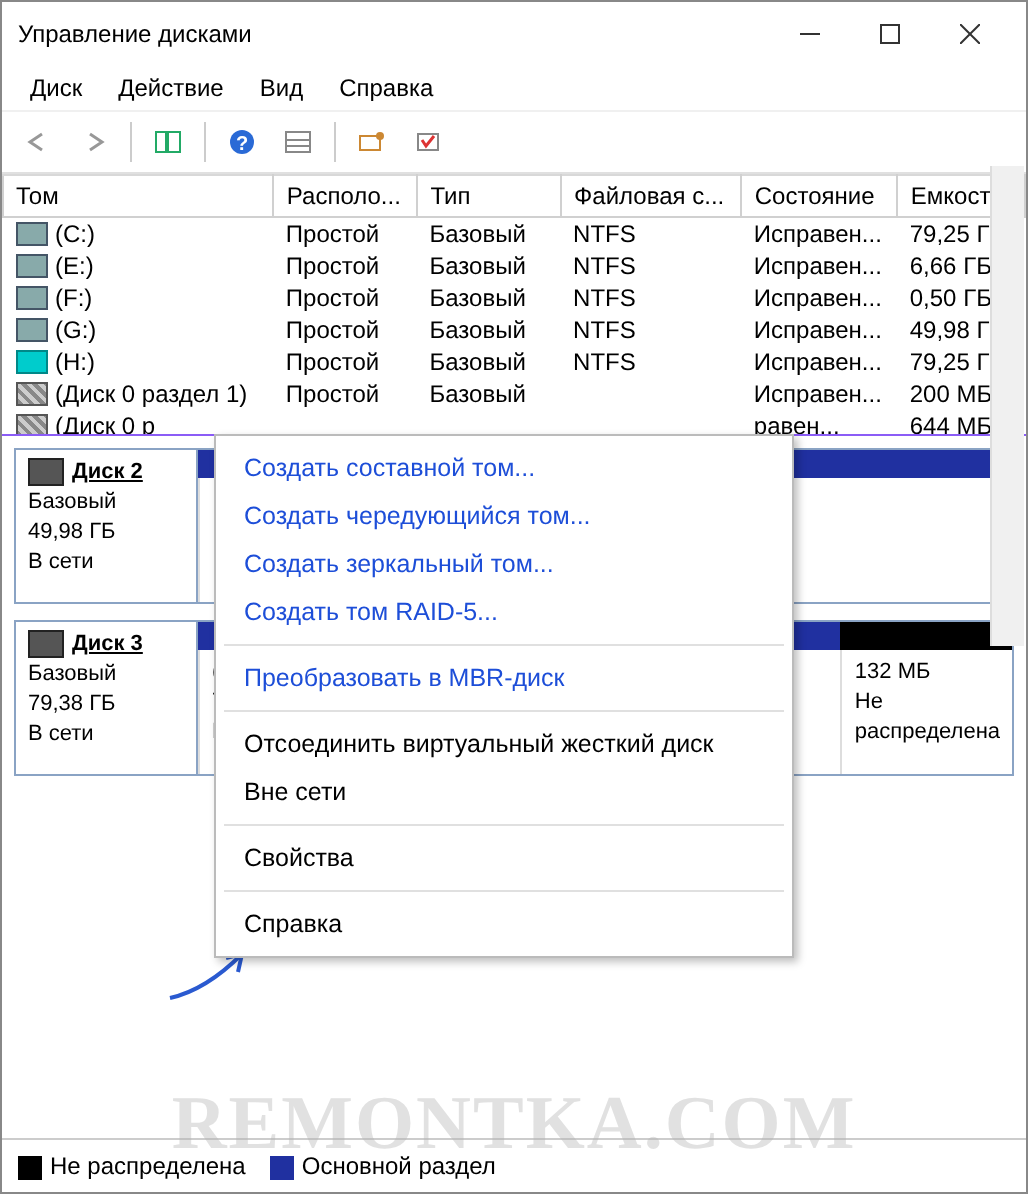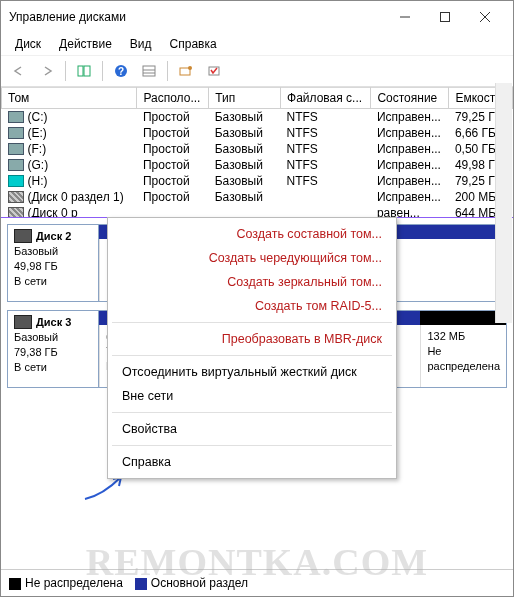--- a/index.html
+++ b/index.html
@@ -24,35 +24,35 @@
 .table td { padding: 1px 6px; font-size:12px; white-space:nowrap; overflow:hidden;}
 .table tr td:first-child { display:flex; align-items:center; gap:4px;}
 .vol-icon { width:14px; height:10px; background:#8aa; border:1px solid #456; display:inline-block;}
 .vol-icon.teal { background:#0cc; border-color:#088;}
 .vol-icon.stripe { background: repeating-linear-gradient(45deg,#888,#888 2px,#ccc 2px,#ccc 4px); border-color:#555;}
 .table-wrap { height: 130px; overflow:hidden; border-bottom:1px solid #8b5cf6;}
 
 .disks { padding:6px; overflow:hidden;}
 .diskrow { display:flex; border:1px solid #8aa3c4; margin-bottom:8px; height:78px; box-sizing:border-box;}
 .diskinfo { width:78px; border-right:1px solid #8aa3c4; padding:4px 6px; font-size:11px; line-height:1.35; background:#fff;}
-.diskinfo .dname { font-weight:bold; display:flex; align-items:center; gap:4px;}
+.diskinfo .dname { font-weight:bold; display:flex; align-items:center; gap:4px;text-decoration:underline;}
 .diskicon { width:16px; height:12px; background:#555; border:1px solid #222; display:inline-block;}
 .partition { flex:1; display:flex; flex-direction:column;}
 .phead { height:14px; background:#2030a0;}
 .phead.black { background:#000;}
 .pbody { flex:1; padding:4px 6px; font-size:11px; line-height:1.35; border-left:1px solid #ddd;}
 .part { display:flex; flex:1;}
 
 .legend { position:absolute; bottom:0; left:0; right:0; height:26px; border-top:1px solid #ccc; display:flex; align-items:center; gap:12px; padding:0 8px; background:#fff; font-size:12px;}
 .legswatch { width:12px; height:12px; display:inline-block; margin-right:4px; vertical-align:middle;}
 .legswatch.black{background:#000;} .legswatch.blue{background:#2030a0;}
 
 .ctxmenu { position:absolute; top:216px; left:106px; width:288px; background:#fff; border:1px solid #bbb; box-shadow:2px 2px 4px rgba(0,0,0,.25); padding:4px 0; z-index:10;}
 .ctxitem { padding:5px 14px; font-size:12.5px; }
-.ctxitem.disabled { color:#b91c1c;text-align:right; }
+.ctxitem.disabled { color:#1d4ed8; }
 .ctxsep { height:1px; background:#e0e0e0; margin:4px 4px;}
 
 .watermark { position:absolute; bottom:12px; left:0; right:0; text-align:center; font-size:38px; font-weight:bold; font-family:Georgia,serif; color:rgba(180,180,180,.4); letter-spacing:1px; pointer-events:none;}
 
 .arrow { position:absolute; pointer-events:none; }
 
 .sb-v { position:absolute; right:1px; width:16px; background:#f0f0f0; border-left:1px solid #ddd;}
 </style>
 </head>
 <body>

